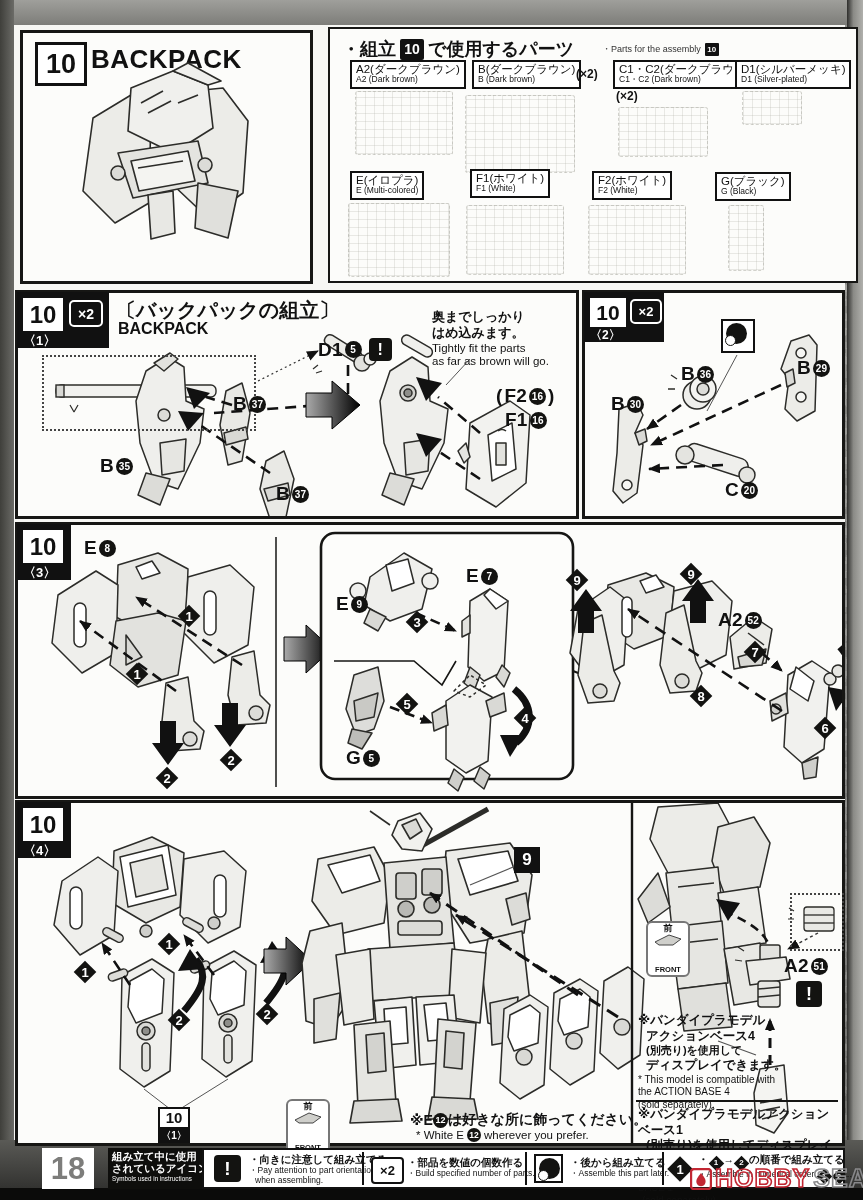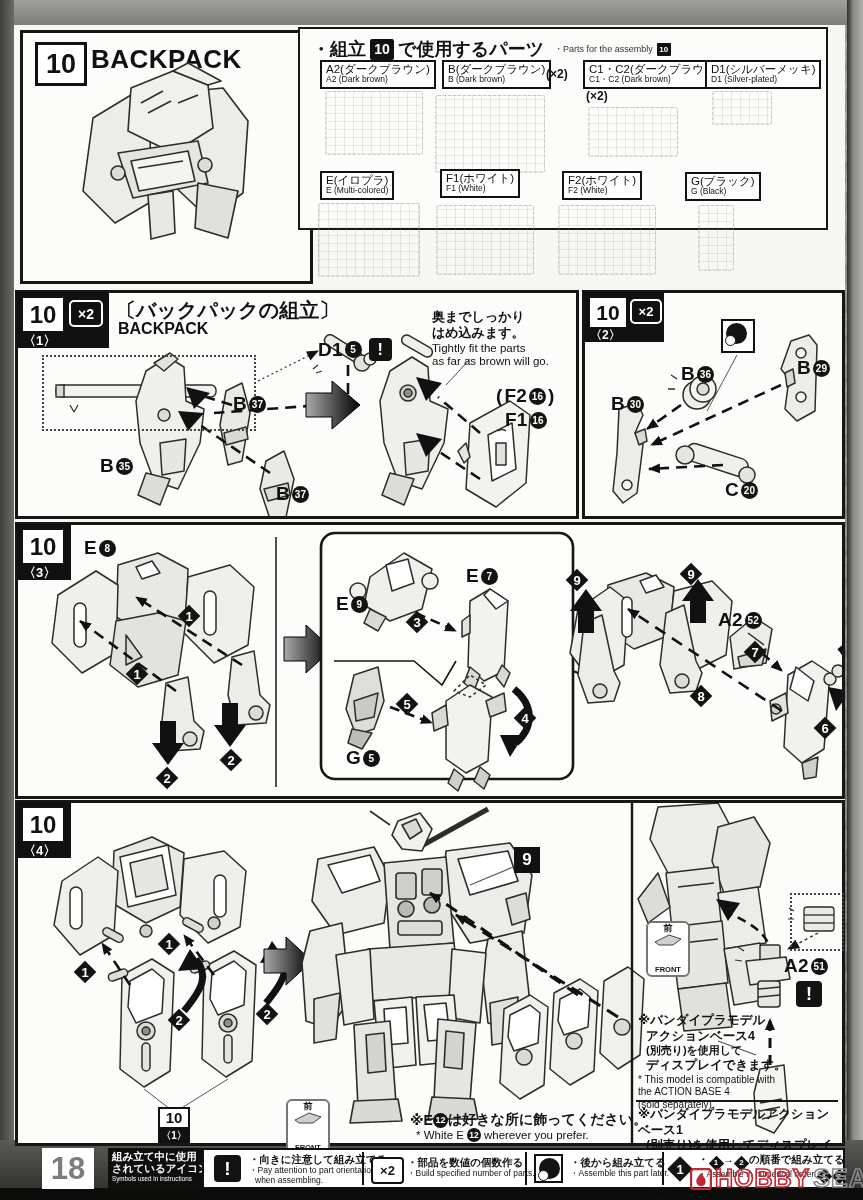--- a/index.html
+++ b/index.html
@@ -128,26 +128,26 @@
         <polygon points="125,162 150,158 152,200 128,206" fill="#e8e8e4"></polygon>
         <polygon points="175,150 215,158 205,205 172,195" fill="#e0e0dc"></polygon>
         <line x1="118" y1="70" x2="140" y2="58"></line>
           <line x1="125" y1="80" x2="148" y2="68"></line>
         <line x1="155" y1="70" x2="175" y2="62"></line>
           <line x1="115" y1="135" x2="160" y2="128"></line>
       </g>
     </svg>
   </div>
 
-  <div class="panel" style="left:298px;top:27px;width:530px;height:203px;border-width:2px;">
+  <div class="panel" style="left:328px;top:27px;width:530px;height:256px;border-width:2px;">
     <div style="position:absolute;left:12px;top:8px;display:flex;align-items:center;gap:4px;">
       <span style="font-size:18px;font-weight:bold;">・組立</span>
       <span style="display:inline-flex;width:24px;height:21px;background:#111;color:#fff;font-weight:bold;font-size:14px;align-items:center;justify-content:center;border-radius:2px;">10</span>
       <span style="font-size:18px;font-weight:bold;">で使用するパーツ</span>
-      <span style="font-size:9px;color:#333;margin-left:6px;">・Parts for the assembly</span>
+      <span style="font-size:9px;color:#333;margin-left:24px;">・Parts for the assembly</span>
       <span style="display:inline-flex;width:14px;height:13px;background:#111;color:#fff;font-weight:bold;font-size:8px;align-items:center;justify-content:center;border-radius:1px;">10</span>
     </div>
 
     <div class="partbox" style="left:20px;top:31px;">
       <div class="pb-jp">A2(ダークブラウン)</div>
       <div class="pb-en">A2 (Dark brown)</div>
     </div>
     <div class="partbox" style="left:142px;top:31px;">
       <div class="pb-jp">B(ダークブラウン)</div>
       <div class="pb-en">B (Dark brown)</div>

